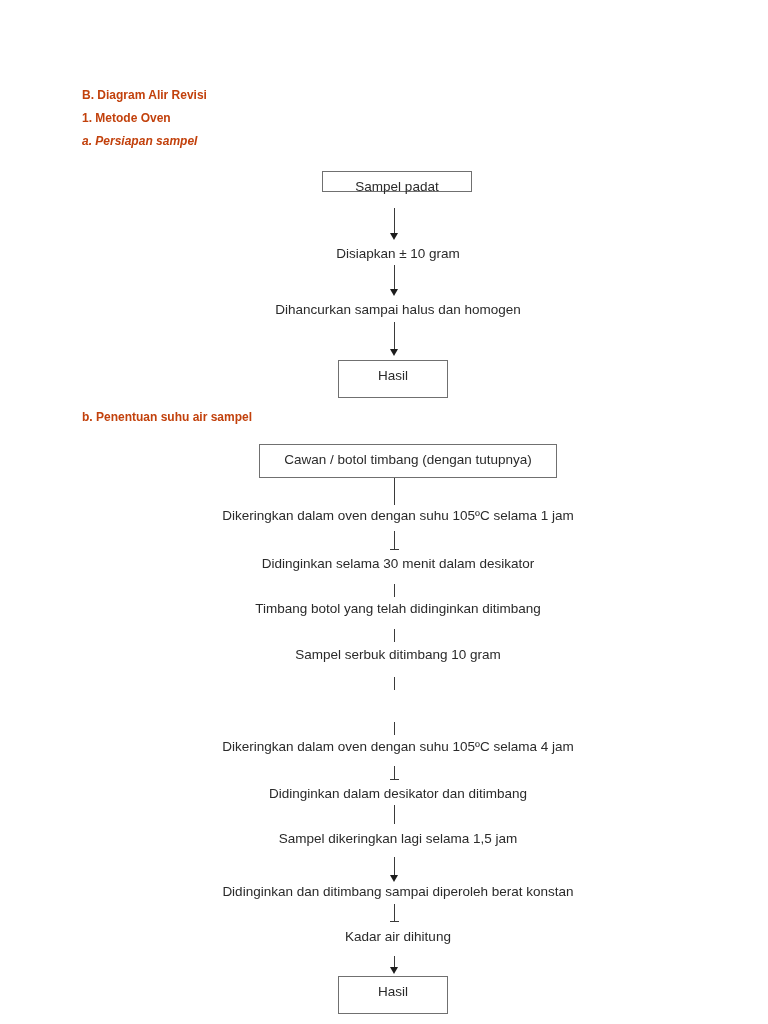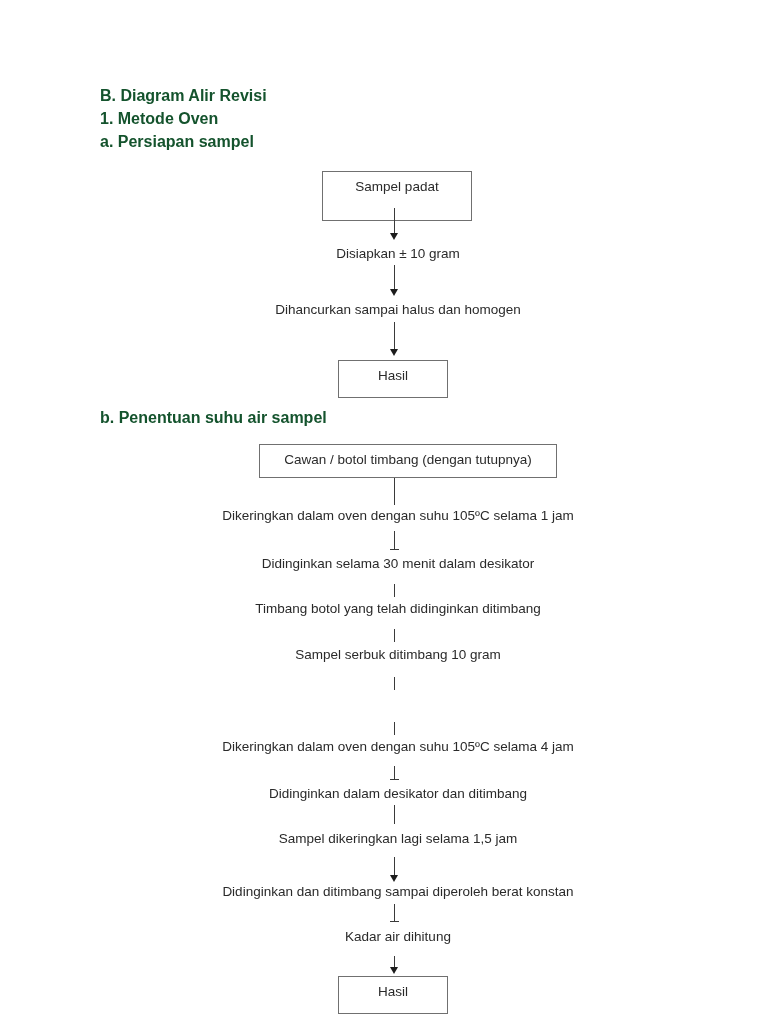--- a/index.html
+++ b/index.html
@@ -12,24 +12,24 @@
     width: 768px;
     height: 1024px;
     background: #ffffff;
     font-family: "Liberation Sans", sans-serif;
     color: #1f1f1f;
     overflow: hidden;
     margin: 0 auto;
   }
   .heading {
     position: absolute;
-    left: 100px;
-    font-size: 16px;
+    left: 82px;
+    font-size: 12px;
     font-weight: bold;
-    color: #14532d;
+    color: #c2410c;
     white-space: nowrap;
     line-height: 15px;
   }
   .fbox {
     position: absolute;
     box-sizing: border-box;
     border: 1px solid #707070;
     display: flex;
     align-items: flex-start;
     justify-content: center;
@@ -84,24 +84,24 @@
     background: #3a3a3a;
   }
 </style>
 </head>
 <body>
 
 <div class="page">
 
   <div class="heading" style="top:88px;">B. Diagram Alir Revisi</div>
   <div class="heading" style="top:111px;">1. Metode Oven</div>
-  <div class="heading" style="top:134px;">a. Persiapan sampel</div>
+  <div class="heading" style="top:134px;font-style:italic;">a. Persiapan sampel</div>
 
   <div>
-    <div class="fbox" style="left:322px; top:171px; width:150px; height:50px;">Sampel padat</div>
+    <div class="fbox" style="left:322px; top:171px; width:150px; height:21px;">Sampel padat</div>
 
     <div class="conn arrow" style="top:208px; height:32px;">
       <div class="line"></div>
     </div>
 
     <div class="step" style="top:246px;">Disiapkan ± 10 gram</div>
 
     <div class="conn arrow" style="top:265px; height:31px;">
       <div class="line"></div>
     </div>

